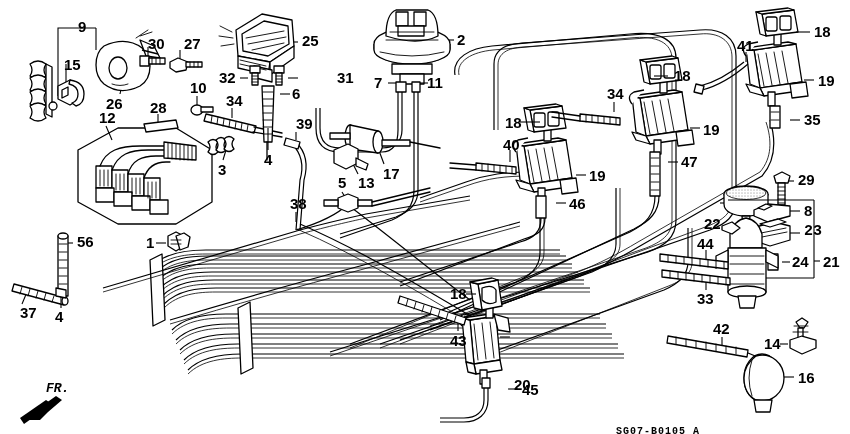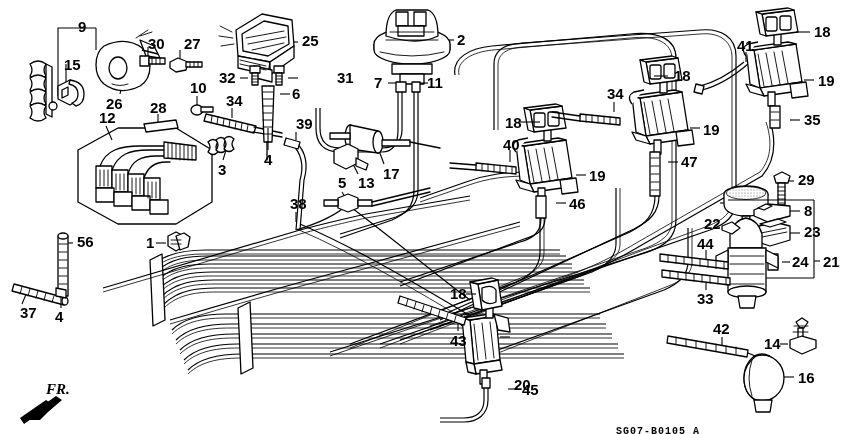--- a/index.html
+++ b/index.html
@@ -2,21 +2,21 @@
 <html><head>
 <meta charset="utf-8">
 <title>SG07-B0105 A</title>
 <style>
   html,body{margin:0;padding:0;background:#ffffff;}
   body{font-family:"Liberation Sans",sans-serif;}
   #stage{position:relative;width:850px;height:434px;background:#ffffff;overflow:hidden;}
   #stage svg{position:absolute;left:0;top:0;width:850px;height:434px;}
   .lbl{position:absolute;font-family:"Liberation Sans",sans-serif;font-size:15px;font-weight:700;color:#000;line-height:1;white-space:nowrap;}
   .partno{position:absolute;font-family:"Liberation Mono",monospace;font-size:10px;font-weight:700;letter-spacing:1px;color:#000;margin-top:24px;}
-  .frtxt{position:absolute;font-family:Liberation Serif, serif;font-size:15px;font-weight:700;font-style:italic;color:#000;}
+  .frtxt{position:absolute;font-family:Liberation Mono, monospace;font-size:13px;font-weight:700;font-style:italic;color:#000;}
 </style>
 </head>
 <body>
 
 <div id="stage">
 
 <svg viewBox="0 0 850 434">
   <defs>
     <style>
       .s{fill:none;stroke:#000;stroke-width:1.3;stroke-linecap:round;stroke-linejoin:round;}
@@ -644,21 +644,21 @@
 <div class="lbl" style="left:674px; top:68px;">18</div>
 <div class="lbl" style="left:703px; top:122px;">19</div>
 <div class="lbl" style="left:681px; top:154px;">47</div>
 <div class="lbl" style="left:737px; top:38px;">41</div>
 <div class="lbl" style="left:814px; top:24px;">18</div>
 <div class="lbl" style="left:818px; top:73px;">19</div>
 <div class="lbl" style="left:804px; top:112px;">35</div>
 <div class="lbl" style="left:798px; top:172px;">29</div>
 <div class="lbl" style="left:704px; top:195px;margin-top:21px;">22</div>
 <div class="lbl" style="left:804px; top:203px;">8</div>
-<div class="lbl" style="left:804px; top:224px;">23</div>
+<div class="lbl" style="left:804px; top:224px;font-family:Liberation Mono, monospace;">23</div>
 <div class="lbl" style="left:792px; top:254px;">24</div>
 <div class="lbl" style="left:823px; top:254px;">21</div>
 <div class="lbl" style="left:697px; top:236px;">44</div>
 <div class="lbl" style="left:697px; top:291px;">33</div>
 <div class="lbl" style="left:713px; top:321px;">42</div>
 <div class="lbl" style="left:764px; top:336px;">14</div>
 <div class="lbl" style="left:798px; top:370px;">16</div>
 <div class="lbl" style="left:450px; top:286px;">18</div>
 <div class="lbl" style="left:450px; top:333px;">43</div>
 <div class="lbl" style="left:514px; top:329px;margin-top:48px;">20</div>

